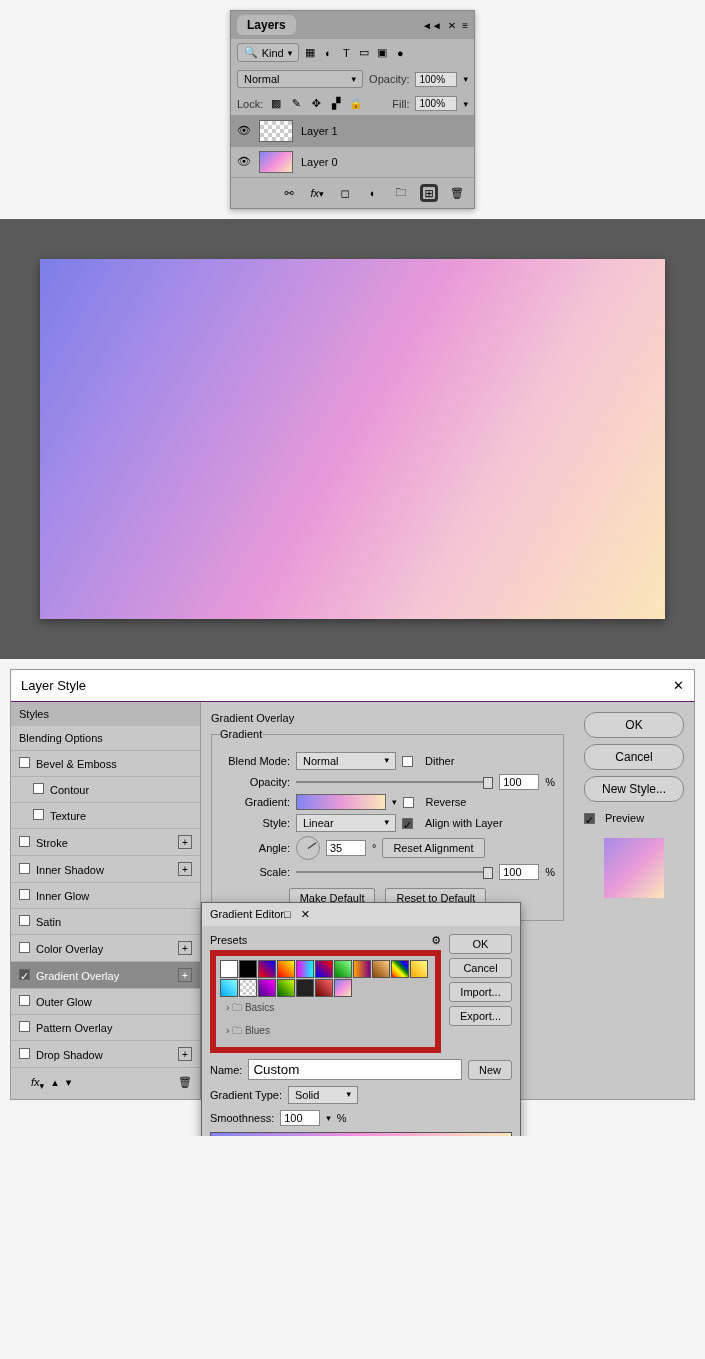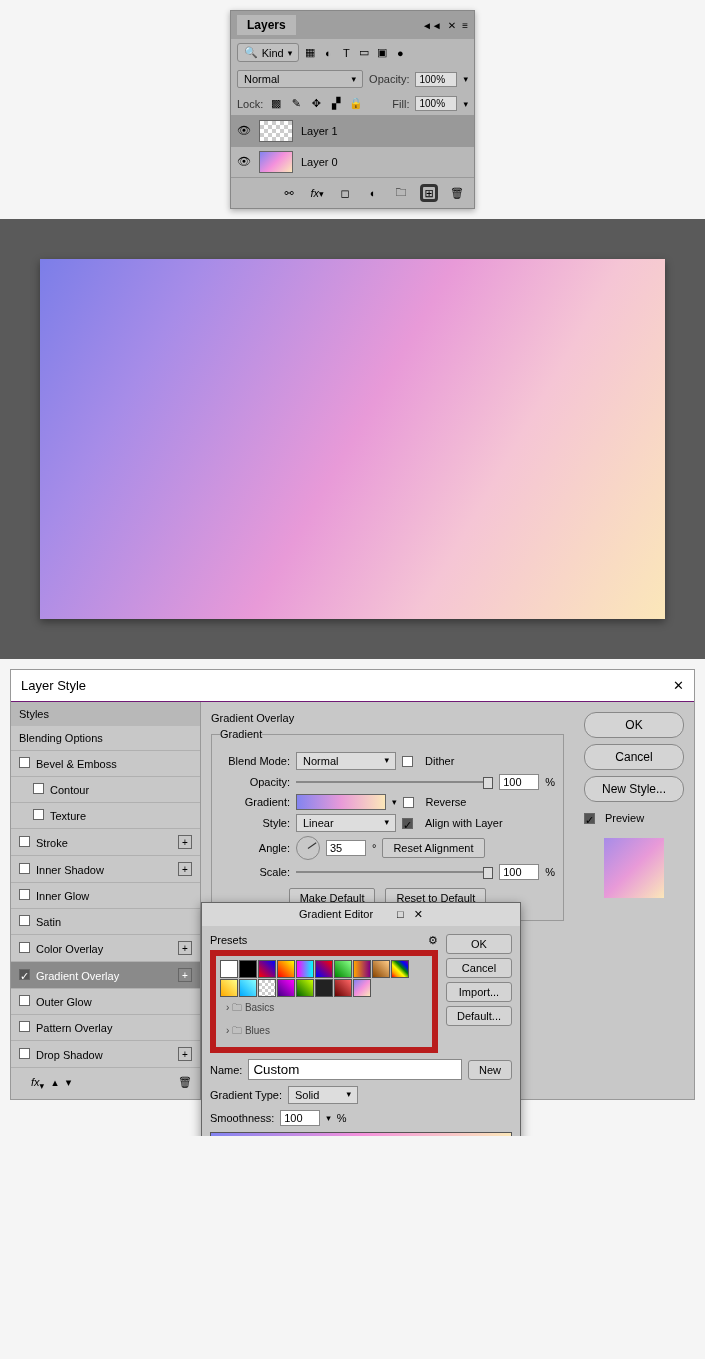--- a/index.html
+++ b/index.html
@@ -1,21 +1,21 @@
 <!DOCTYPE html>
 <html><head>
 <meta charset="utf-8">
 <style>
 * { box-sizing: border-box; margin: 0; padding: 0; }
 body { font-family: Arial, sans-serif; font-size: 11px; background: #f5f5f5; width: 705px; }
 .section { margin-bottom: 8px; }
 
 .layers-panel { width: 245px; margin: 10px auto; background: #b8b8b8; border: 1px solid #888; box-shadow: 0 2px 6px rgba(0,0,0,0.3); }
 .lp-header { display: flex; justify-content: space-between; align-items: center; padding: 4px 6px; background: #9f9f9f; }
-.lp-tab { background: #b8b8b8; padding: 3px 10px; font-weight: bold; font-size: 12px; }
+.lp-tab { background: #b8b8b8; padding: 3px 10px; font-weight: bold; font-size: 12px; border-radius: 6px; }
 .lp-header-right { display: flex; gap: 6px; }
 .lp-close, .lp-menu { cursor: pointer; font-size: 10px; }
 .lp-filter-row { display: flex; align-items: center; gap: 4px; padding: 4px 6px; }
 .lp-kind { display: flex; align-items: center; gap: 4px; border: 1px solid #888; background: #c0c0c0; padding: 2px 6px; border-radius: 3px; }
 .lp-icon { width: 14px; height: 14px; display: inline-flex; justify-content: center; align-items: center; font-size: 11px; }
 .lp-row { display: flex; align-items: center; gap: 6px; padding: 4px 6px; }
 .lp-select { background: #c0c0c0; border: 1px solid #888; padding: 2px 6px; flex: 1; display: flex; justify-content: space-between; align-items: center; border-radius: 2px; }
 .lp-small-input { width: 42px; background: #e0e0e0; border: 1px solid #888; padding: 1px 3px; font-size: 10px; }
 .lp-label { font-size: 11px; color: #333; }
 .lp-lock-icons { display: flex; gap: 6px; }
@@ -54,21 +54,21 @@
 .ls-slider { flex:1; height: 2px; background:#888; position:relative; }
 .ls-slider::after { content:''; position:absolute; right:0; top:-4px; width:8px; height:10px; background:#ddd; border:1px solid #555; }
 .ls-angle { width:24px; height:24px; border:1px solid #888; border-radius:50%; position:relative; }
 .ls-angle::after { content:''; position:absolute; width:10px; height:1px; background:#333; top:11px; left:11px; transform:rotate(-35deg); transform-origin:left; }
 .ls-btn { background:#d0d0d0; border:1px solid #888; padding:3px 10px; border-radius:2px; font-size:11px; }
 .ls-right { width: 120px; padding: 10px; display:flex; flex-direction:column; gap:6px; }
 .ls-big-btn { background:#d4d4d4; border:1px solid #888; border-radius:12px; padding:5px; text-align:center; font-size:12px; }
 .ls-preview-box { width:60px; height:60px; margin:8px auto; background: linear-gradient(135deg,#a78ce8,#e89ad8,#fbe7b9); }
 
 .ge-dialog { position:absolute; top:200px; left:0; width:320px; background:#c8c8c8; border:1px solid #666; box-shadow:0 3px 10px rgba(0,0,0,0.4); }
-.ge-title { display:flex; justify-content:center; padding:5px 8px; background:#d8d8d8; font-size:11px;gap:24px; }
+.ge-title { display:flex; justify-content:flex-start; padding:5px 8px; background:#d8d8d8; font-size:11px; }
 .ge-body { padding:8px; }
 .ge-presets-row { display:flex; gap:8px; }
 .ge-presets { flex:1; border:6px solid #b91c1c; padding:4px; background:#c0c0c0; }
 .ge-swatches { display:flex; flex-wrap:wrap; gap:1px; }
 .ge-sw { width:18px; height:18px; border:1px solid #555; }
 .ge-folder { padding:3px 6px; font-size:10px; color:#444; }
 .ge-btns { display:flex; flex-direction:column; gap:4px; }
 .ge-btn { background:#d4d4d4; border:1px solid #888; border-radius:3px; padding:3px 10px; font-size:11px; text-align:center; }
 .ge-row { display:flex; align-items:center; gap:6px; margin:6px 0; font-size:11px; }
 .ge-name-input { flex:1; background:#fff; border:1px solid #888; padding:2px 4px; }
@@ -309,21 +309,21 @@
                       <div class="ge-sw" style="background: linear-gradient(135deg, rgb(131, 132, 240), rgb(244, 145, 220), rgb(251, 231, 185));"></div>
                     </div>
                 <div class="ge-folder">› 🗀 <span>Basics</span></div>
                 <div class="ge-folder">› 🗀 <span>Blues</span></div>
               </div>
             </div>
             <div class="ge-btns">
               <button class="ge-btn">OK</button>
               <button class="ge-btn">Cancel</button>
               <button class="ge-btn">Import...</button>
-              <button class="ge-btn">Default...</button>
+              <button class="ge-btn">Export...</button>
             </div>
           </div>
           <div class="ge-row">
             <span>Name:</span>
             <input class="ge-name-input" value="Custom" style="">
             <button class="ge-btn">New</button>
           </div>
           <div class="ge-row">
             <span>Gradient Type:</span>
             <div class="ls-select" style="width:70px;">

